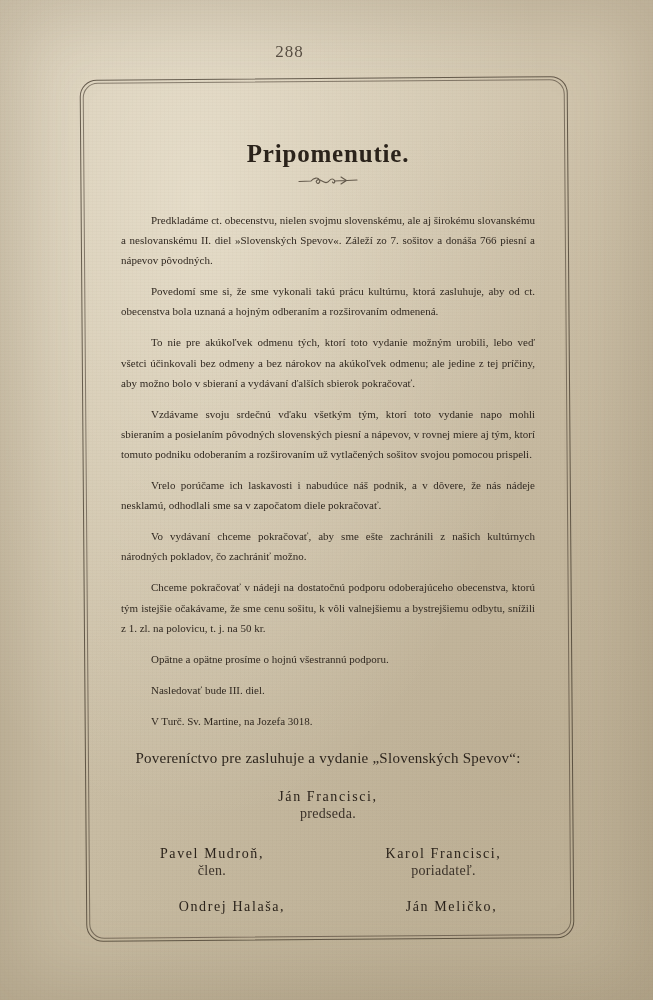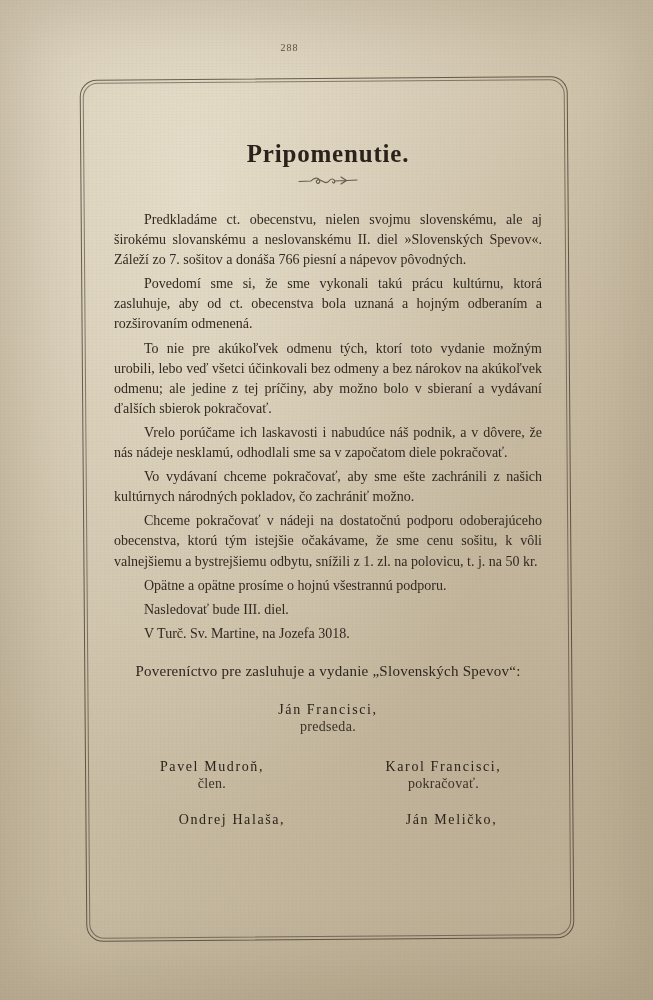--- a/index.html
+++ b/index.html
@@ -42,21 +42,21 @@
     box-shadow: inset 0 0 70px 18px rgba(110,92,65,0.22);
   }
 
   
   #folio {
     position: absolute;
     top: 42px;
     left: 0;
     width: 579px;
     text-align: center;
-    font-size: 10px;
+    font-size: 17px;
     letter-spacing: 1px;
     color: #3a3128;
     opacity: .82;
   }
 
   
   #frame-wrap {
     position: absolute;
     left: 83px;
     top: 78px;
@@ -91,22 +91,22 @@
   }
   #ornament {
     text-align: center;
     height: 22px;
     margin-bottom: 14px;
     opacity: .75;
   }
   #ornament svg { display: inline-block; }
 
   p.body {
-    margin: 4px;
-    font-size: 14px;
+    margin: 11px;
+    font-size: 11px;
     line-height: 20.1px;
     text-align: justify;
     text-indent: 30px;
     color: #312921;
     -webkit-hyphens: none;
     hyphens: none;
   }
 
   
   #sig-block { margin-top: 19px; }
@@ -163,20 +163,21 @@
 
     <div id="ornament">
       <svg width="62" height="14" viewBox="0 0 62 14" aria-hidden="true">
         <path d="M2 7.5 L14 7 M14 7 C17 3.5, 21 3, 22.5 6 C23.5 8.5, 21 10.5, 19.5 8.5 C18.5 7, 20.5 5, 23 6 L27 8 C29 9, 31 8.5, 32.5 6.5 C34 4.5, 36.5 4.5, 37.5 6.5 C38.5 8.5, 36.5 10, 35.5 8 M37.5 7 L48 6.5 M44 3 L49.5 6.5 L44 10 M60 6 L50 6.5" fill="none" stroke="#3b3126" stroke-width="1.15" stroke-linecap="round"></path>
       </svg>
     </div>
 
     <p class="body">Predkladáme ct. obecenstvu, nielen svojmu slovenskému, ale aj širokému slovanskému a neslovanskému II. diel »Slovenských Spevov«. Záleží zo 7. sošitov a donáša 766 piesní a nápevov pôvodných.</p>
     <p class="body">Povedomí sme si, že sme vykonali takú prácu kultúrnu, ktorá zasluhuje, aby od ct. obecenstva bola uznaná a hojným odberaním a rozširovaním odmenená.</p>
     <p class="body">To nie pre akúkoľvek odmenu tých, ktorí toto vydanie možným urobili, lebo veď všetci účinkovali bez odmeny a bez nárokov na akúkoľvek odmenu; ale jedine z tej príčiny, aby možno bolo v sbieraní a vydávaní ďalších sbierok pokračovať.</p>
+    <p class="body">Vzdávame svoju srdečnú vďaku všetkým tým, ktorí toto vydanie napo mohli sbieraním a posielaním pôvodných slovenských piesní a nápevov, v rovnej miere aj tým, ktorí tomuto podniku odoberaním a rozširovaním už vytlačených sošitov svojou pomocou prispeli.</p>
     <p class="body">Vrelo porúčame ich laskavosti i nabudúce náš podnik, a v dôvere, že nás nádeje nesklamú, odhodlali sme sa v započatom diele pokračovať.</p>
     <p class="body">Vo vydávaní chceme pokračovať, aby sme ešte zachránili z našich kultúrnych národných pokladov, čo zachrániť možno.</p>
     <p class="body">Chceme pokračovať v nádeji na dostatočnú podporu odoberajúceho obecenstva, ktorú tým istejšie očakávame, že sme cenu sošitu, k vôli valnejšiemu a bystrejšiemu odbytu, snížili z 1. zl. na polovicu, t. j. na 50 kr.</p>
     <p class="body">Opätne a opätne prosíme o hojnú všestrannú podporu.</p>
     <p class="body">Nasledovať bude III. diel.</p>
     <p class="body">V Turč. Sv. Martine, na Jozefa 3018.</p>
 
     <div id="sig-block">
 
       <div id="sig-intro">Povereníctvo pre zasluhuje a vydanie „Slovenských Spevov“:</div>
@@ -186,21 +187,21 @@
         <div class="sig-role">predseda.</div>
       </div>
 
       <div class="sig-row row1">
         <div class="sig-cell left">
           <div class="sig-name">Pavel Mudroň,</div>
           <div class="sig-role">člen.</div>
         </div>
         <div class="sig-cell right">
           <div class="sig-name">Karol Francisci,</div>
-          <div class="sig-role">pokračovať.</div>
+          <div class="sig-role">poriadateľ.</div>
         </div>
       </div>
 
       <div class="sig-row row2">
         <div class="sig-cell left">
           <div class="sig-name">Ondrej Halaša,</div>
 
         </div>
         <div class="sig-cell right">
           <div class="sig-name">Ján Meličko,</div>

